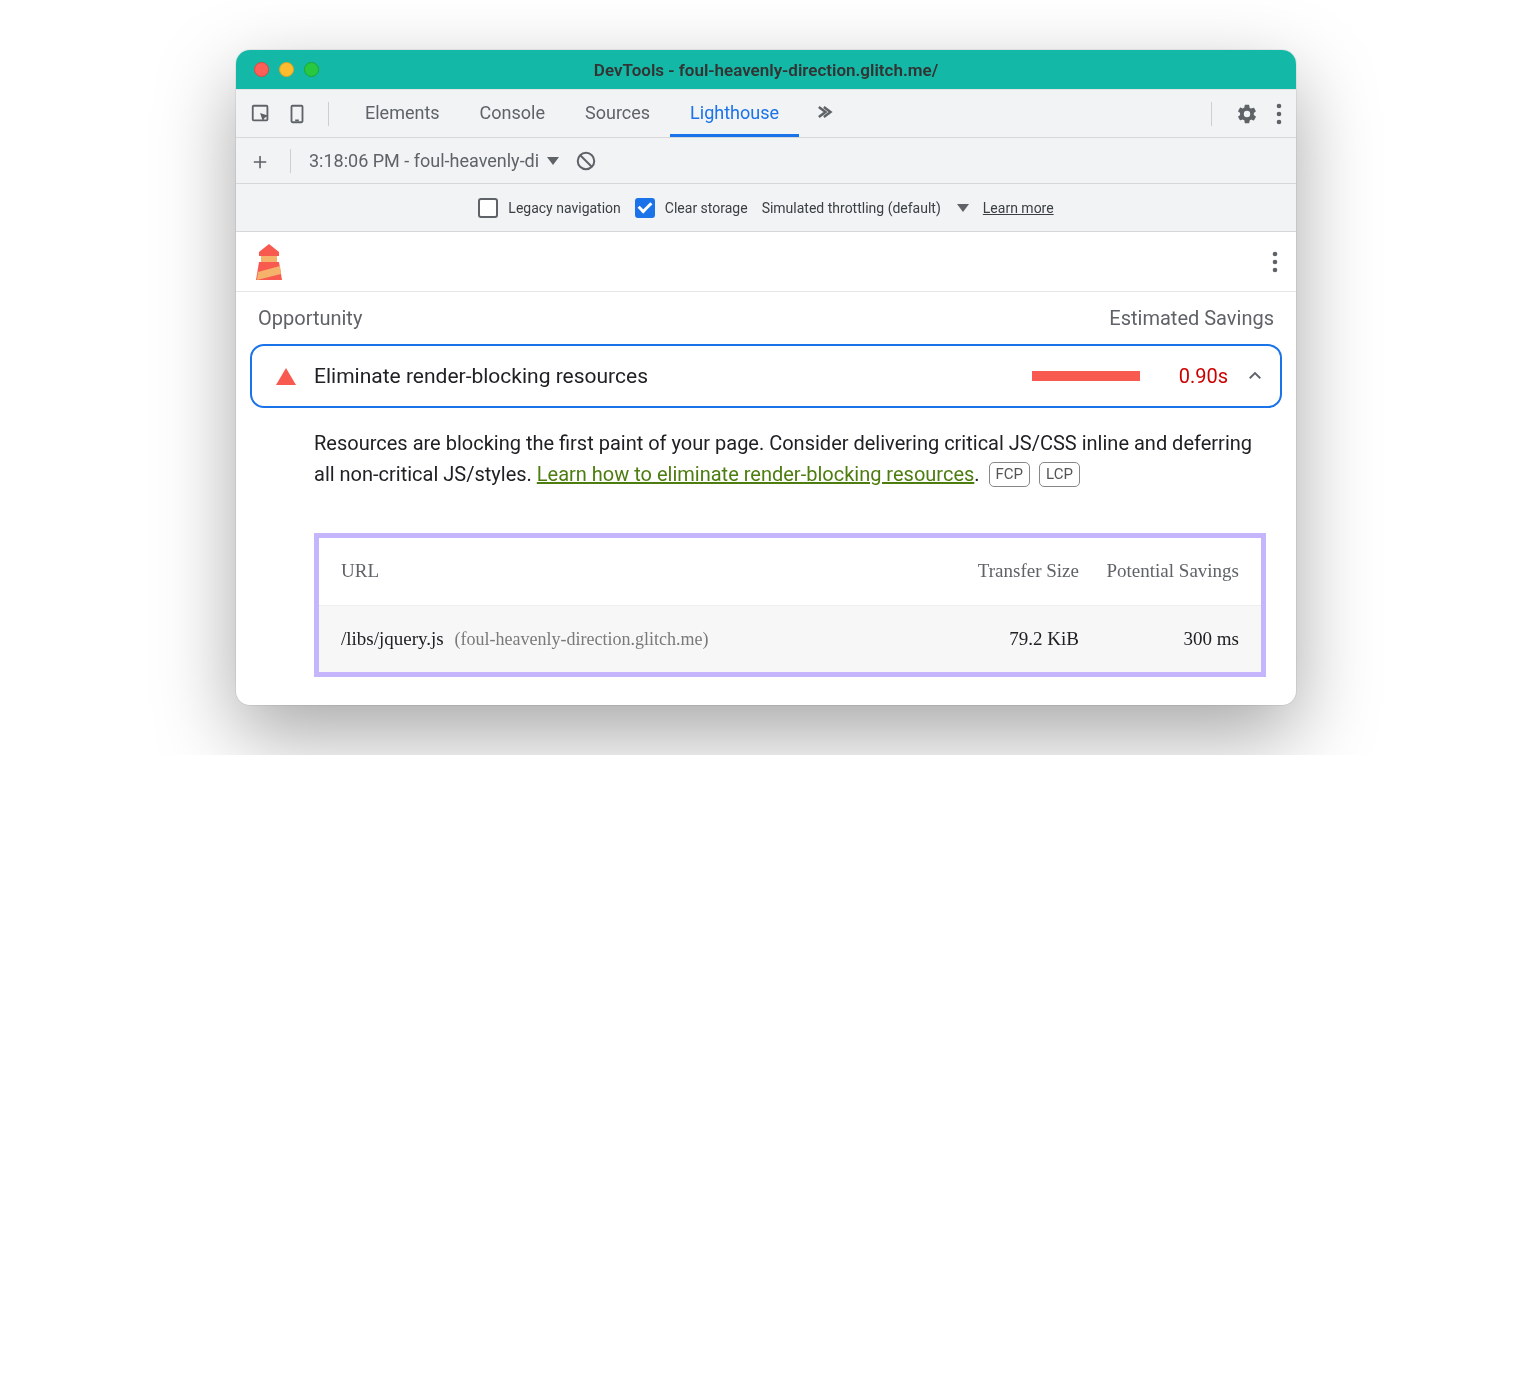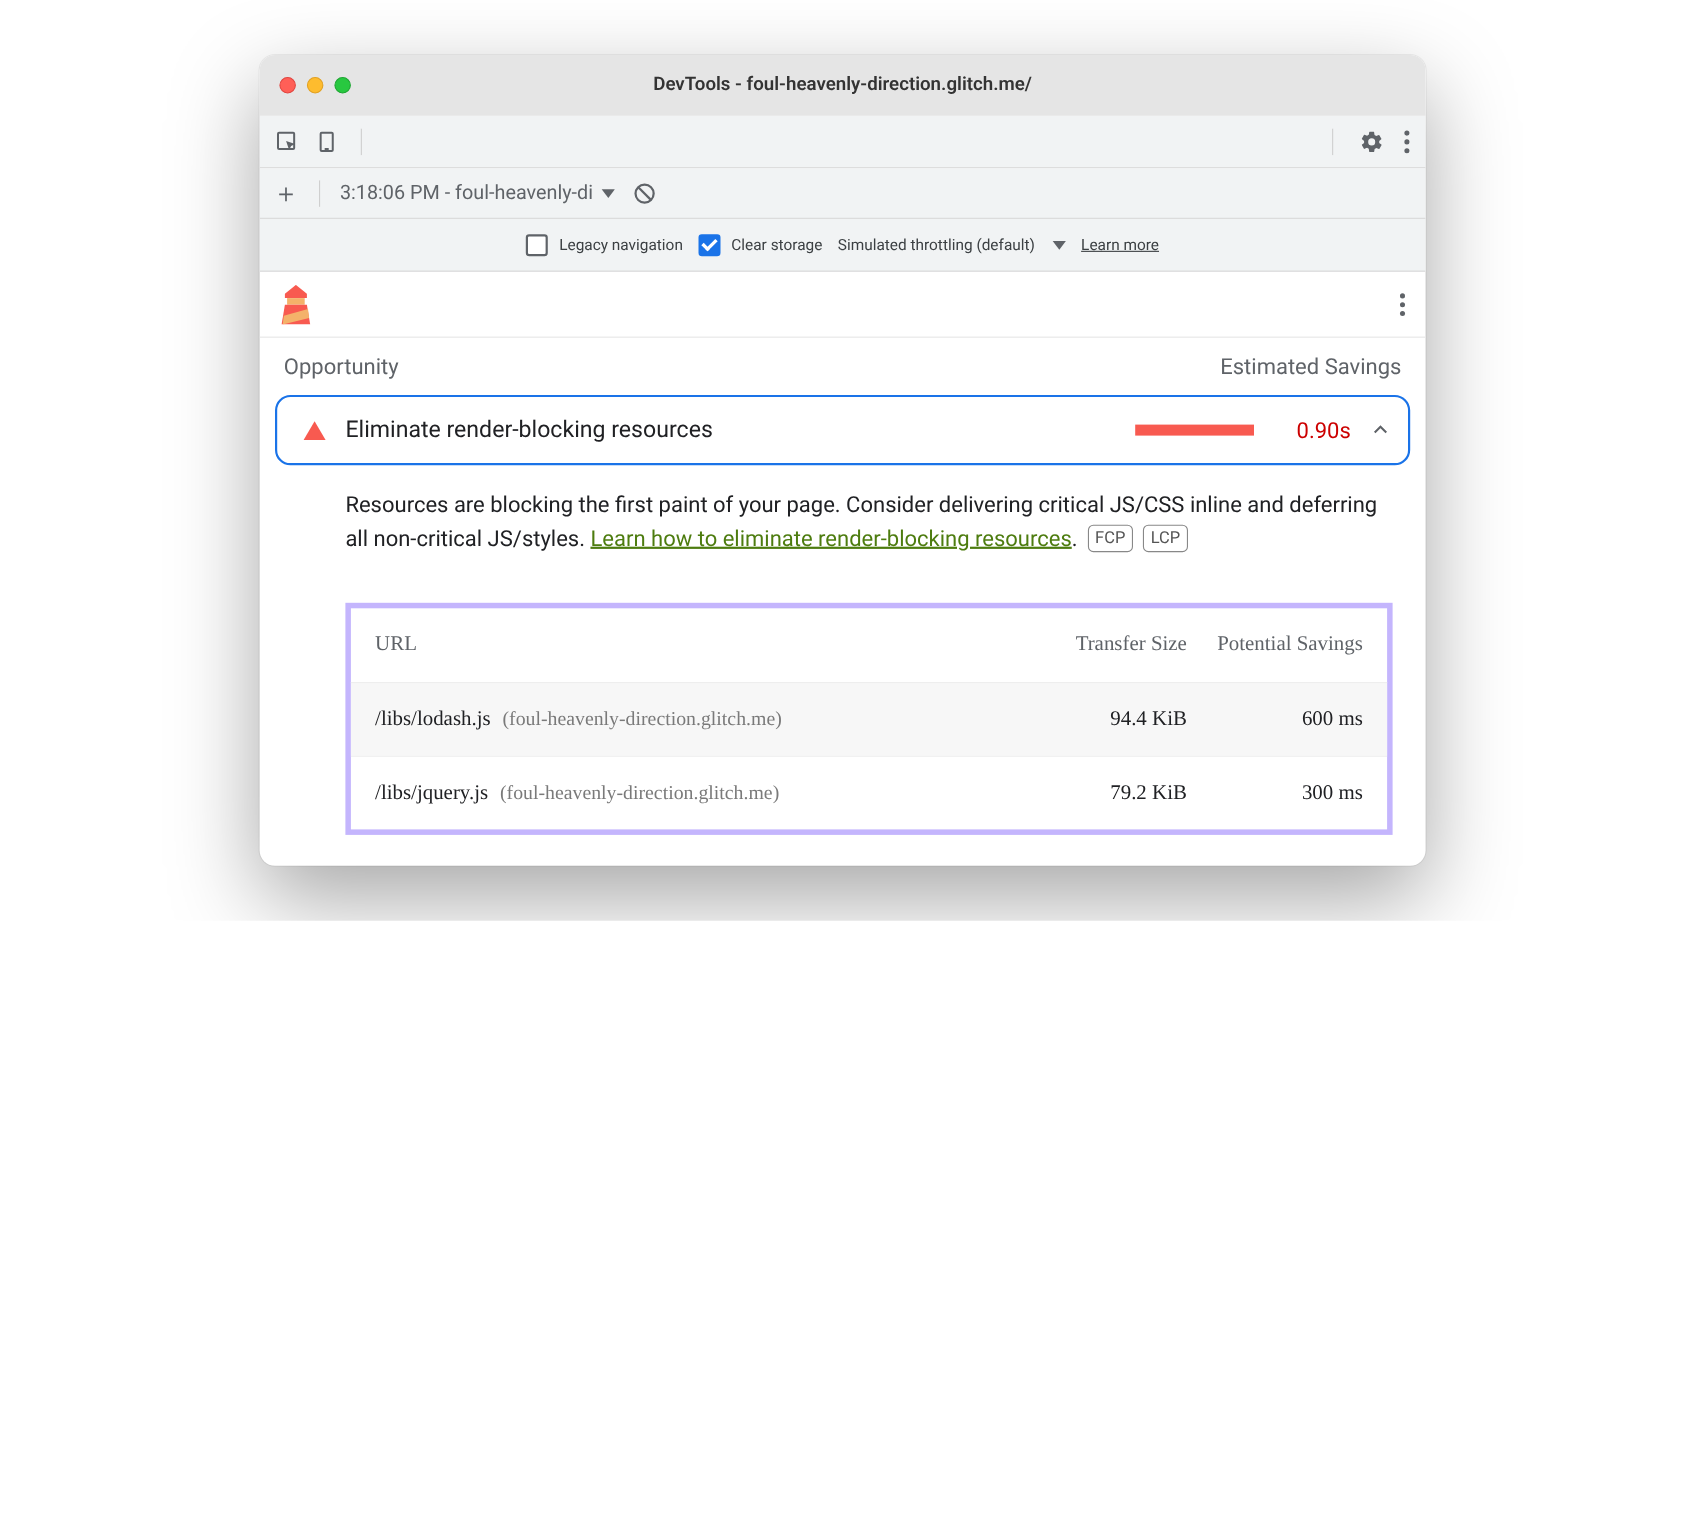--- a/index.html
+++ b/index.html
@@ -13,22 +13,22 @@
   }
   .window {
     width: 1060px;
     border-radius: 14px;
     box-shadow: 0 30px 80px rgba(0,0,0,0.35), 0 0 0 1px rgba(0,0,0,0.06);
     overflow: hidden;
     background: #fff;
   }
   
   .titlebar {
-    height: 55px;
-    background: #e5e5e5;
+    height: 40px;
+    background: #14b8a6;
     display: flex;
     align-items: center;
     position: relative;
     border-bottom: 1px solid #e5e5e5;
   }
   .traffic-lights {
     display: flex;
     gap: 10px;
     padding-left: 18px;
   }
@@ -311,20 +311,40 @@
           <path d="M11 11 L20 14 L16 16 L14 20 Z" fill="#5f6368" stroke="none"></path>
         </svg>
       </span>
       <span class="icon-btn">
         <svg width="22" height="22" viewBox="0 0 24 24" fill="none" stroke="#5f6368" stroke-width="2">
           <rect x="6" y="3" width="12" height="18" rx="1"></rect>
           <line x1="10" y1="19" x2="14" y2="19"></line>
         </svg>
       </span>
       <span class="divider-v"></span>
+    </div>
+    <div class="tabs">
+      <div class="tab">
+          <span>Elements</span>
+        </div>
+      <div class="tab">
+          <span>Console</span>
+        </div>
+      <div class="tab">
+          <span>Sources</span>
+        </div>
+      <div class="tab active">
+          <span>Lighthouse</span>
+        </div>
+      <div class="tab" style="padding:0 14px;">
+        <svg width="20" height="20" viewBox="0 0 24 24" fill="none" stroke="#5f6368" stroke-width="3">
+            <polyline points="7 6 15 12 7 18"></polyline>
+            <polyline points="13 6 21 12 13 18"></polyline>
+          </svg>
+      </div>
     </div>
     <div class="tabs-right">
       <span class="divider-v"></span>
       <span class="icon-btn">
         <svg width="22" height="22" viewBox="0 0 24 24" fill="#5f6368">
             <path d="M19.4 13a7.5 7.5 0 0 0 .1-1 7.5 7.5 0 0 0-.1-1l2.1-1.6a.5.5 0 0 0 .1-.6l-2-3.5a.5.5 0 0 0-.6-.2l-2.5 1a7.6 7.6 0 0 0-1.7-1l-.4-2.6A.5.5 0 0 0 14 2h-4a.5.5 0 0 0-.5.4l-.4 2.6a7.6 7.6 0 0 0-1.7 1l-2.5-1a.5.5 0 0 0-.6.2l-2 3.5a.5.5 0 0 0 .1.6L4.5 11a7.5 7.5 0 0 0-.1 1 7.5 7.5 0 0 0 .1 1l-2.1 1.6a.5.5 0 0 0-.1.6l2 3.5a.5.5 0 0 0 .6.2l2.5-1a7.6 7.6 0 0 0 1.7 1l.4 2.6A.5.5 0 0 0 10 22h4a.5.5 0 0 0 .5-.4l.4-2.6a7.6 7.6 0 0 0 1.7-1l2.5 1a.5.5 0 0 0 .6-.2l2-3.5a.5.5 0 0 0-.1-.6ZM12 15.5A3.5 3.5 0 1 1 15.5 12 3.5 3.5 0 0 1 12 15.5Z"></path>
           </svg>
       </span>
       <span class="icon-btn">
         <svg width="6" height="22" viewBox="0 0 6 22" fill="#5f6368">
@@ -407,28 +427,20 @@
     <span class="badge">FCP</span>
     <span class="badge">LCP</span>
   </div>
 
   <div class="res-table">
     <div class="res-head">
       <span>URL</span>
       <span class="th-right">Transfer Size</span>
       <span class="th-right">Potential Savings</span>
     </div>
-    <div class="res-row" style="background:#f7f7f7;">
-      <span>
-        <span>/libs/lodash.js</span>
-        <span class="host">(foul-heavenly-direction.glitch.me)</span>
-      </span>
-      <span class="td-right">94.4 KiB</span>
-      <span class="td-right">600 ms</span>
-    </div>
     <div class="res-row">
       <span>
         <span>/libs/jquery.js</span>
         <span class="host">(foul-heavenly-direction.glitch.me)</span>
       </span>
       <span class="td-right">79.2 KiB</span>
       <span class="td-right">300 ms</span>
     </div>
   </div>
 

